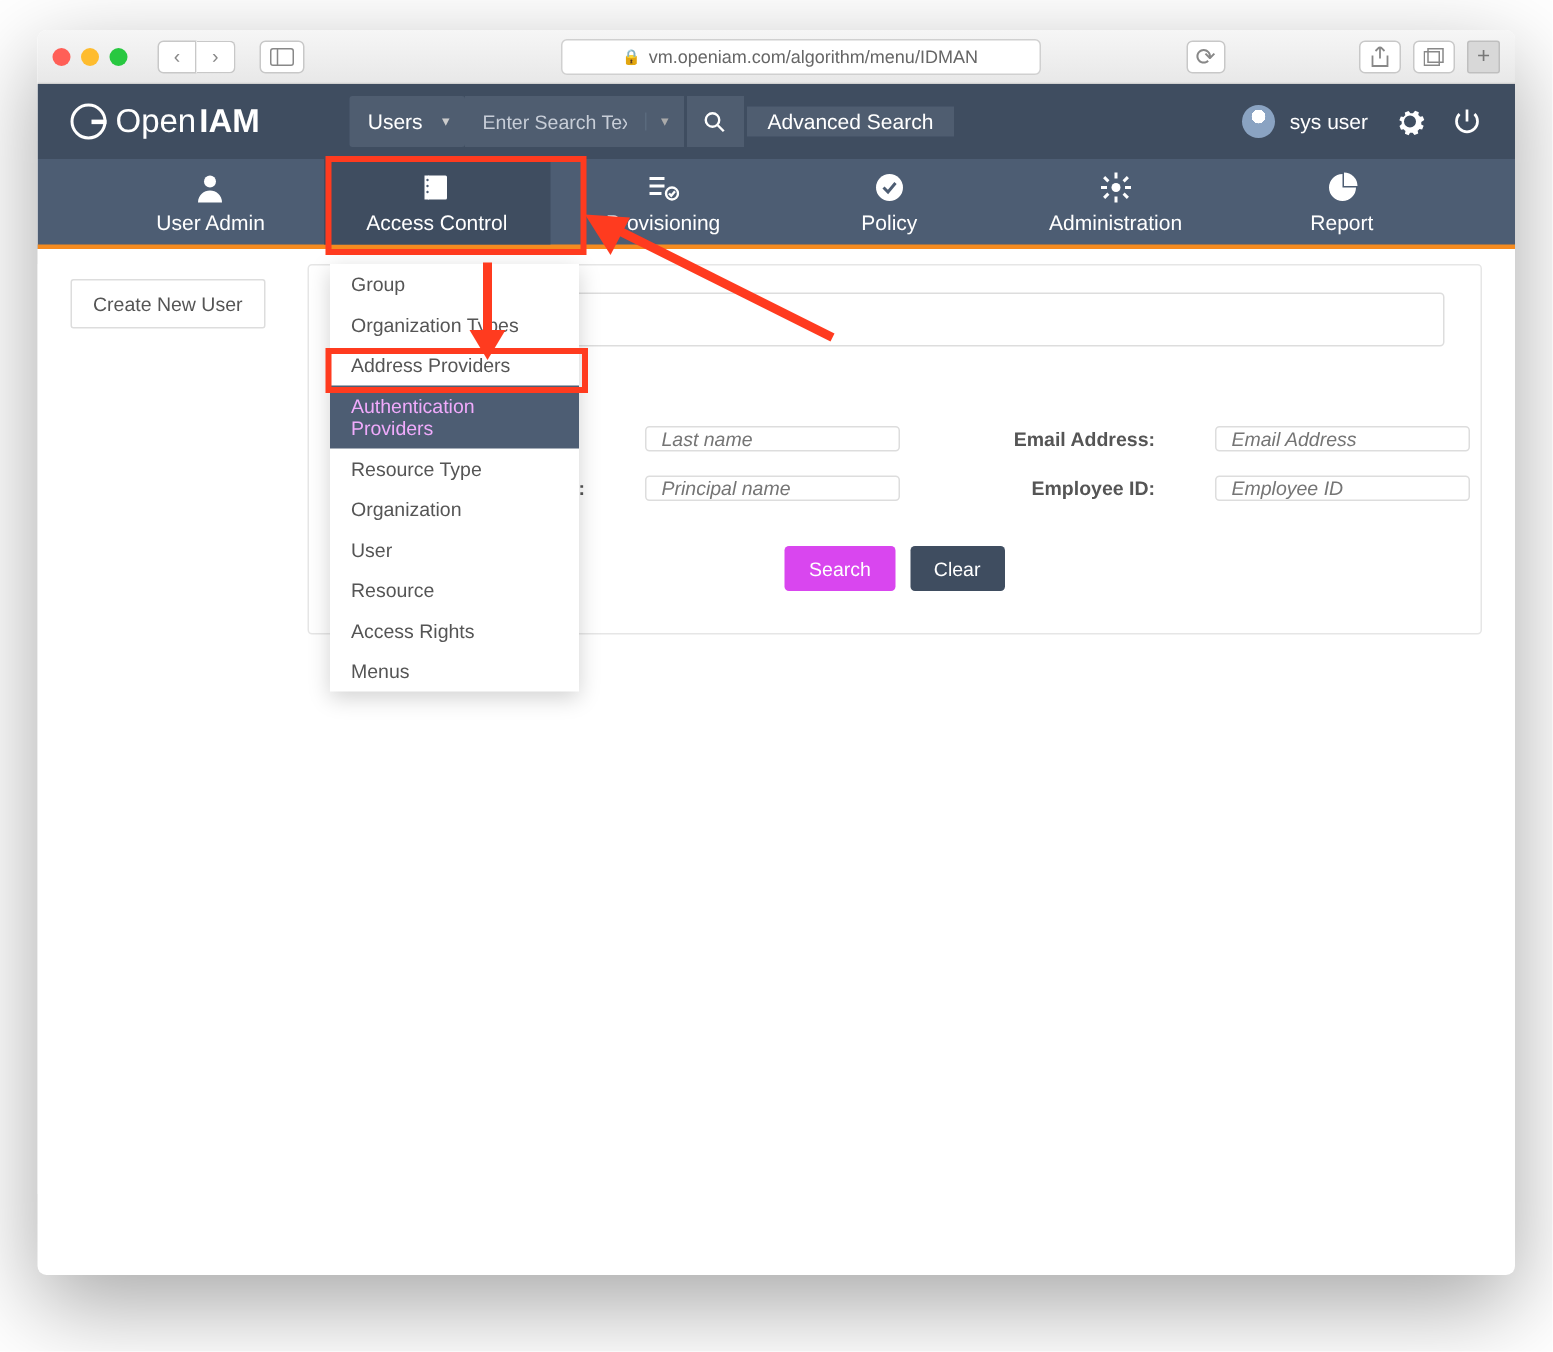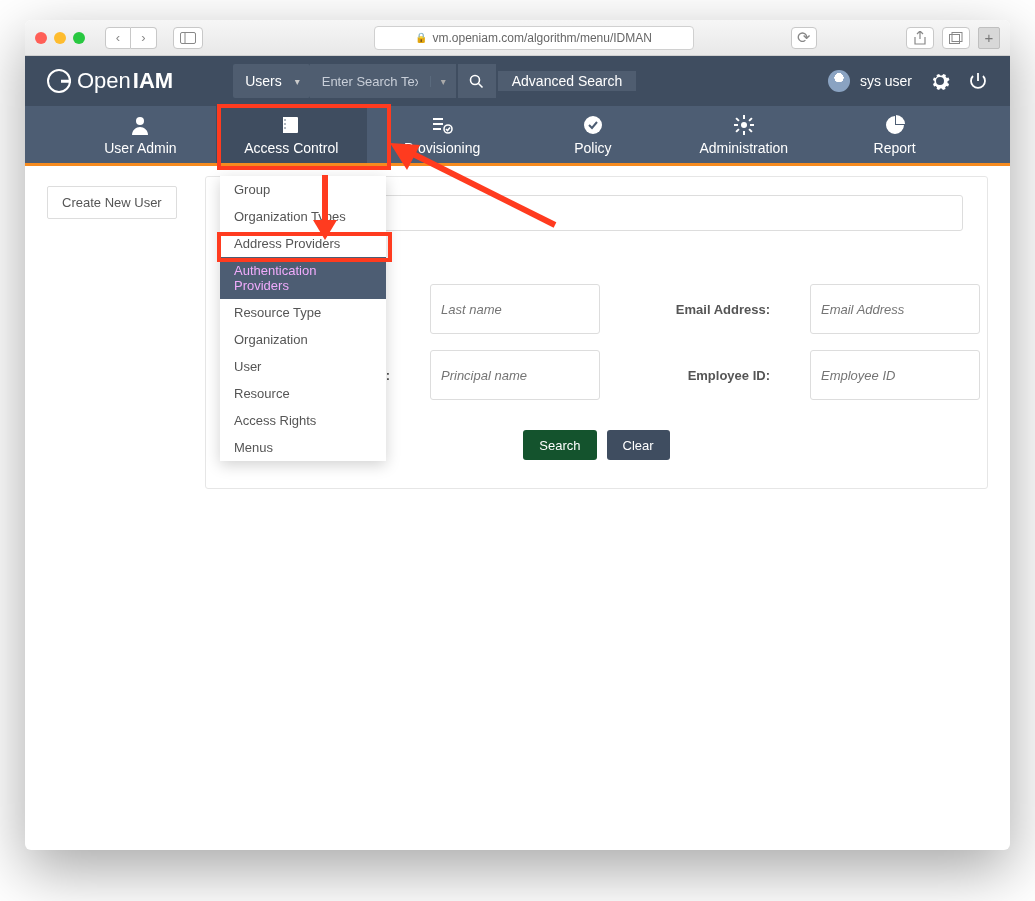--- a/index.html
+++ b/index.html
@@ -48,24 +48,24 @@
 .mainnav .item.active { background:#3f4d60; }
 .mainnav .item svg, .mainnav .item .nic { width:22px; height:22px; }
 
 .content { position:relative; background:#fff; min-height:620px; }
 .left-btn { position:absolute; left:22px; top:10px; background:#fff; border:1px solid #ddd; padding:8px 14px; font-size:13px; color:#555; border-radius:2px; }
 .panel { margin: 10px 22px 0 180px; border:1px solid #e6e6e6; border-radius:3px; padding:18px 24px 28px; }
 .criteria-input { width:100%; height:36px; border:1px solid #ddd; border-radius:3px; padding:0 12px; font-size:13px; font-style:italic; color:#999; margin-bottom:16px; }
 .algo-note { font-size:13px; color:#777; margin-bottom:22px; padding-left:6px; }
 .form-grid { display:grid; grid-template-columns: 120px 170px 130px 170px; gap:16px 40px; align-items:center; margin-left:40px; }
 .form-grid label { font-size:13px; color:#555; font-weight:600; text-align:right; }
-.form-grid input { height:50px; border:1px solid #ddd; border-radius:3px; padding:0 10px; font-size:13px; font-style:italic; color:#999; }
+.form-grid input { height:17px; border:1px solid #ddd; border-radius:3px; padding:0 10px; font-size:13px; font-style:italic; color:#999; }
 .btn-row { display:flex; justify-content:center; gap:10px; margin-top:30px; }
 .btn { height:30px; padding:0 16px; border:none; border-radius:3px; font-size:13px; color:#fff; cursor:pointer; }
-.btn.primary { background:#14532d; }
+.btn.primary { background:#d946ef; }
 .btn.secondary { background:#3f4d60; }
 
 .dd-menu { position:absolute; left:195px; top:0; width:166px; background:#fff; box-shadow:0 4px 14px rgba(0,0,0,0.18); z-index:10; }
 .dd-menu .mi { padding:6px 14px; font-size:13px; color:#555; cursor:pointer; }
 .dd-menu .mi.sel { background:#4d5d73; color:#f0abfc; }
 
 .anno-box { position:absolute; border:4px solid #ff3b1f; pointer-events:none; z-index:50; }
 .anno1 { left:192px; top:84px; width:174px; height:66px; }
 .anno2 { left:192px; top:212px; width:175px; height:30px; }
 .arrow-svg { position:absolute; z-index:49; pointer-events:none; }

